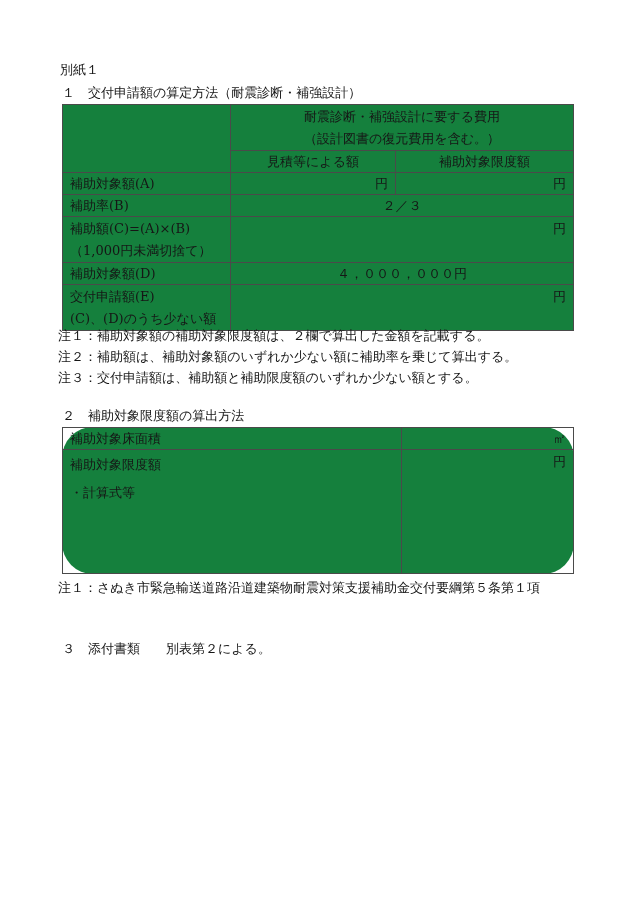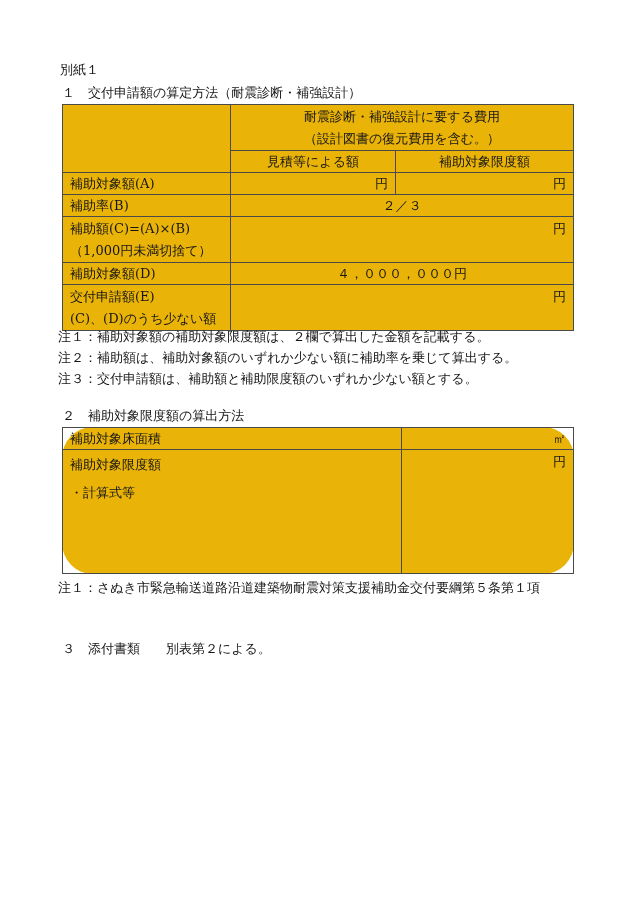--- a/index.html
+++ b/index.html
@@ -12,28 +12,28 @@
     font-family:"DejaVu Serif","Liberation Serif",serif;
     color:#161616;
     font-size:13px;
   }
   .page { position:relative; width:630px; height:903px; background:#ffffff; }
   .abs { position:absolute; }
 
   
   .page-label   { left:60px; top:61px;  }
   .s1-heading   { left:62px; top:84px;  }
-  .s1-notes     { left:58px; top:326px; line-height:21px; }
+  .s1-notes     { left:58px; top:326px; line-height:21px;font-family:Liberation Mono, monospace; }
   .s2-heading   { left:62px; top:407px;text-align:center; }
   .s2-note      { left:58px; top:577px; line-height:22px; }
   .s2-note .indent { padding-left:16px; }
   .s3-line      { left:62px; top:640px; }
 
   
-  table { border-collapse:collapse; table-layout:fixed; background:#eab308; }
+  table { border-collapse:collapse; table-layout:fixed; background:#15803d; }
   .t1 { left:62px; top:104px; width:511px; }
   .t2 { left:62px; top:427px; width:511px;border-radius:31px; }
   td {
     border:1px solid #4a4a4a;
     font-size:13px;
     line-height:21px;
     padding:0 7px;
     vertical-align:middle;
     overflow:hidden;
   }

